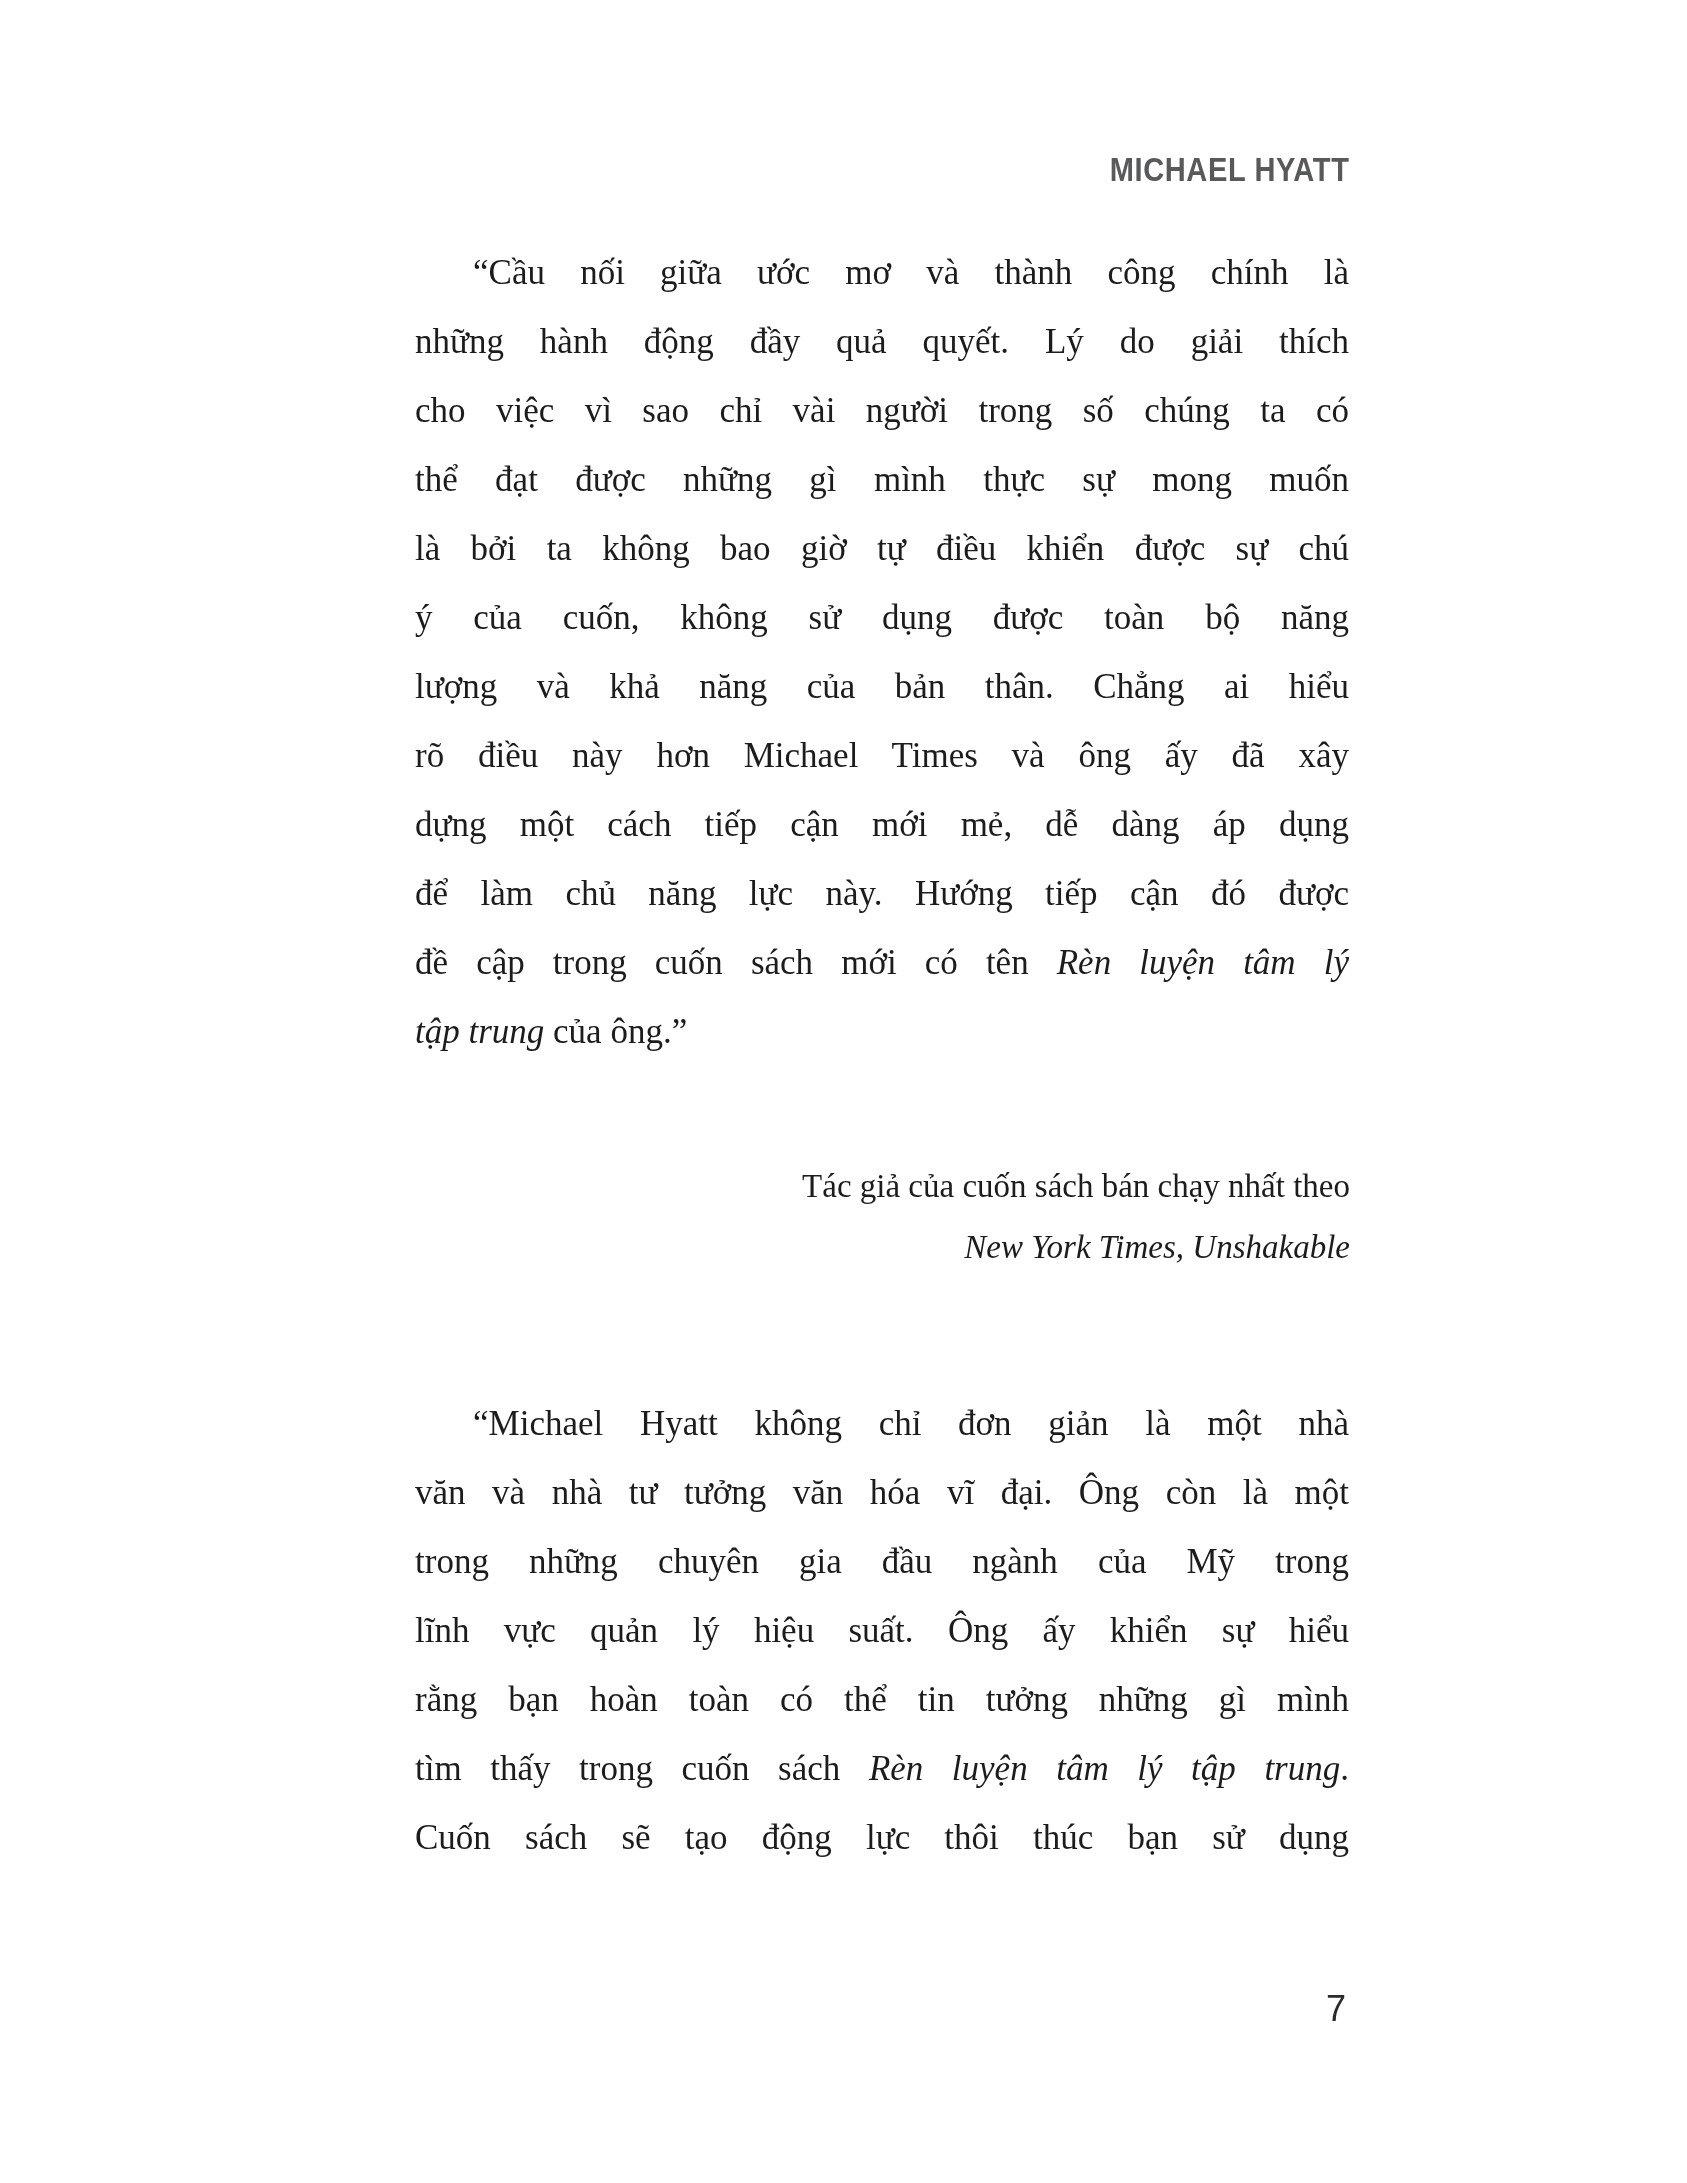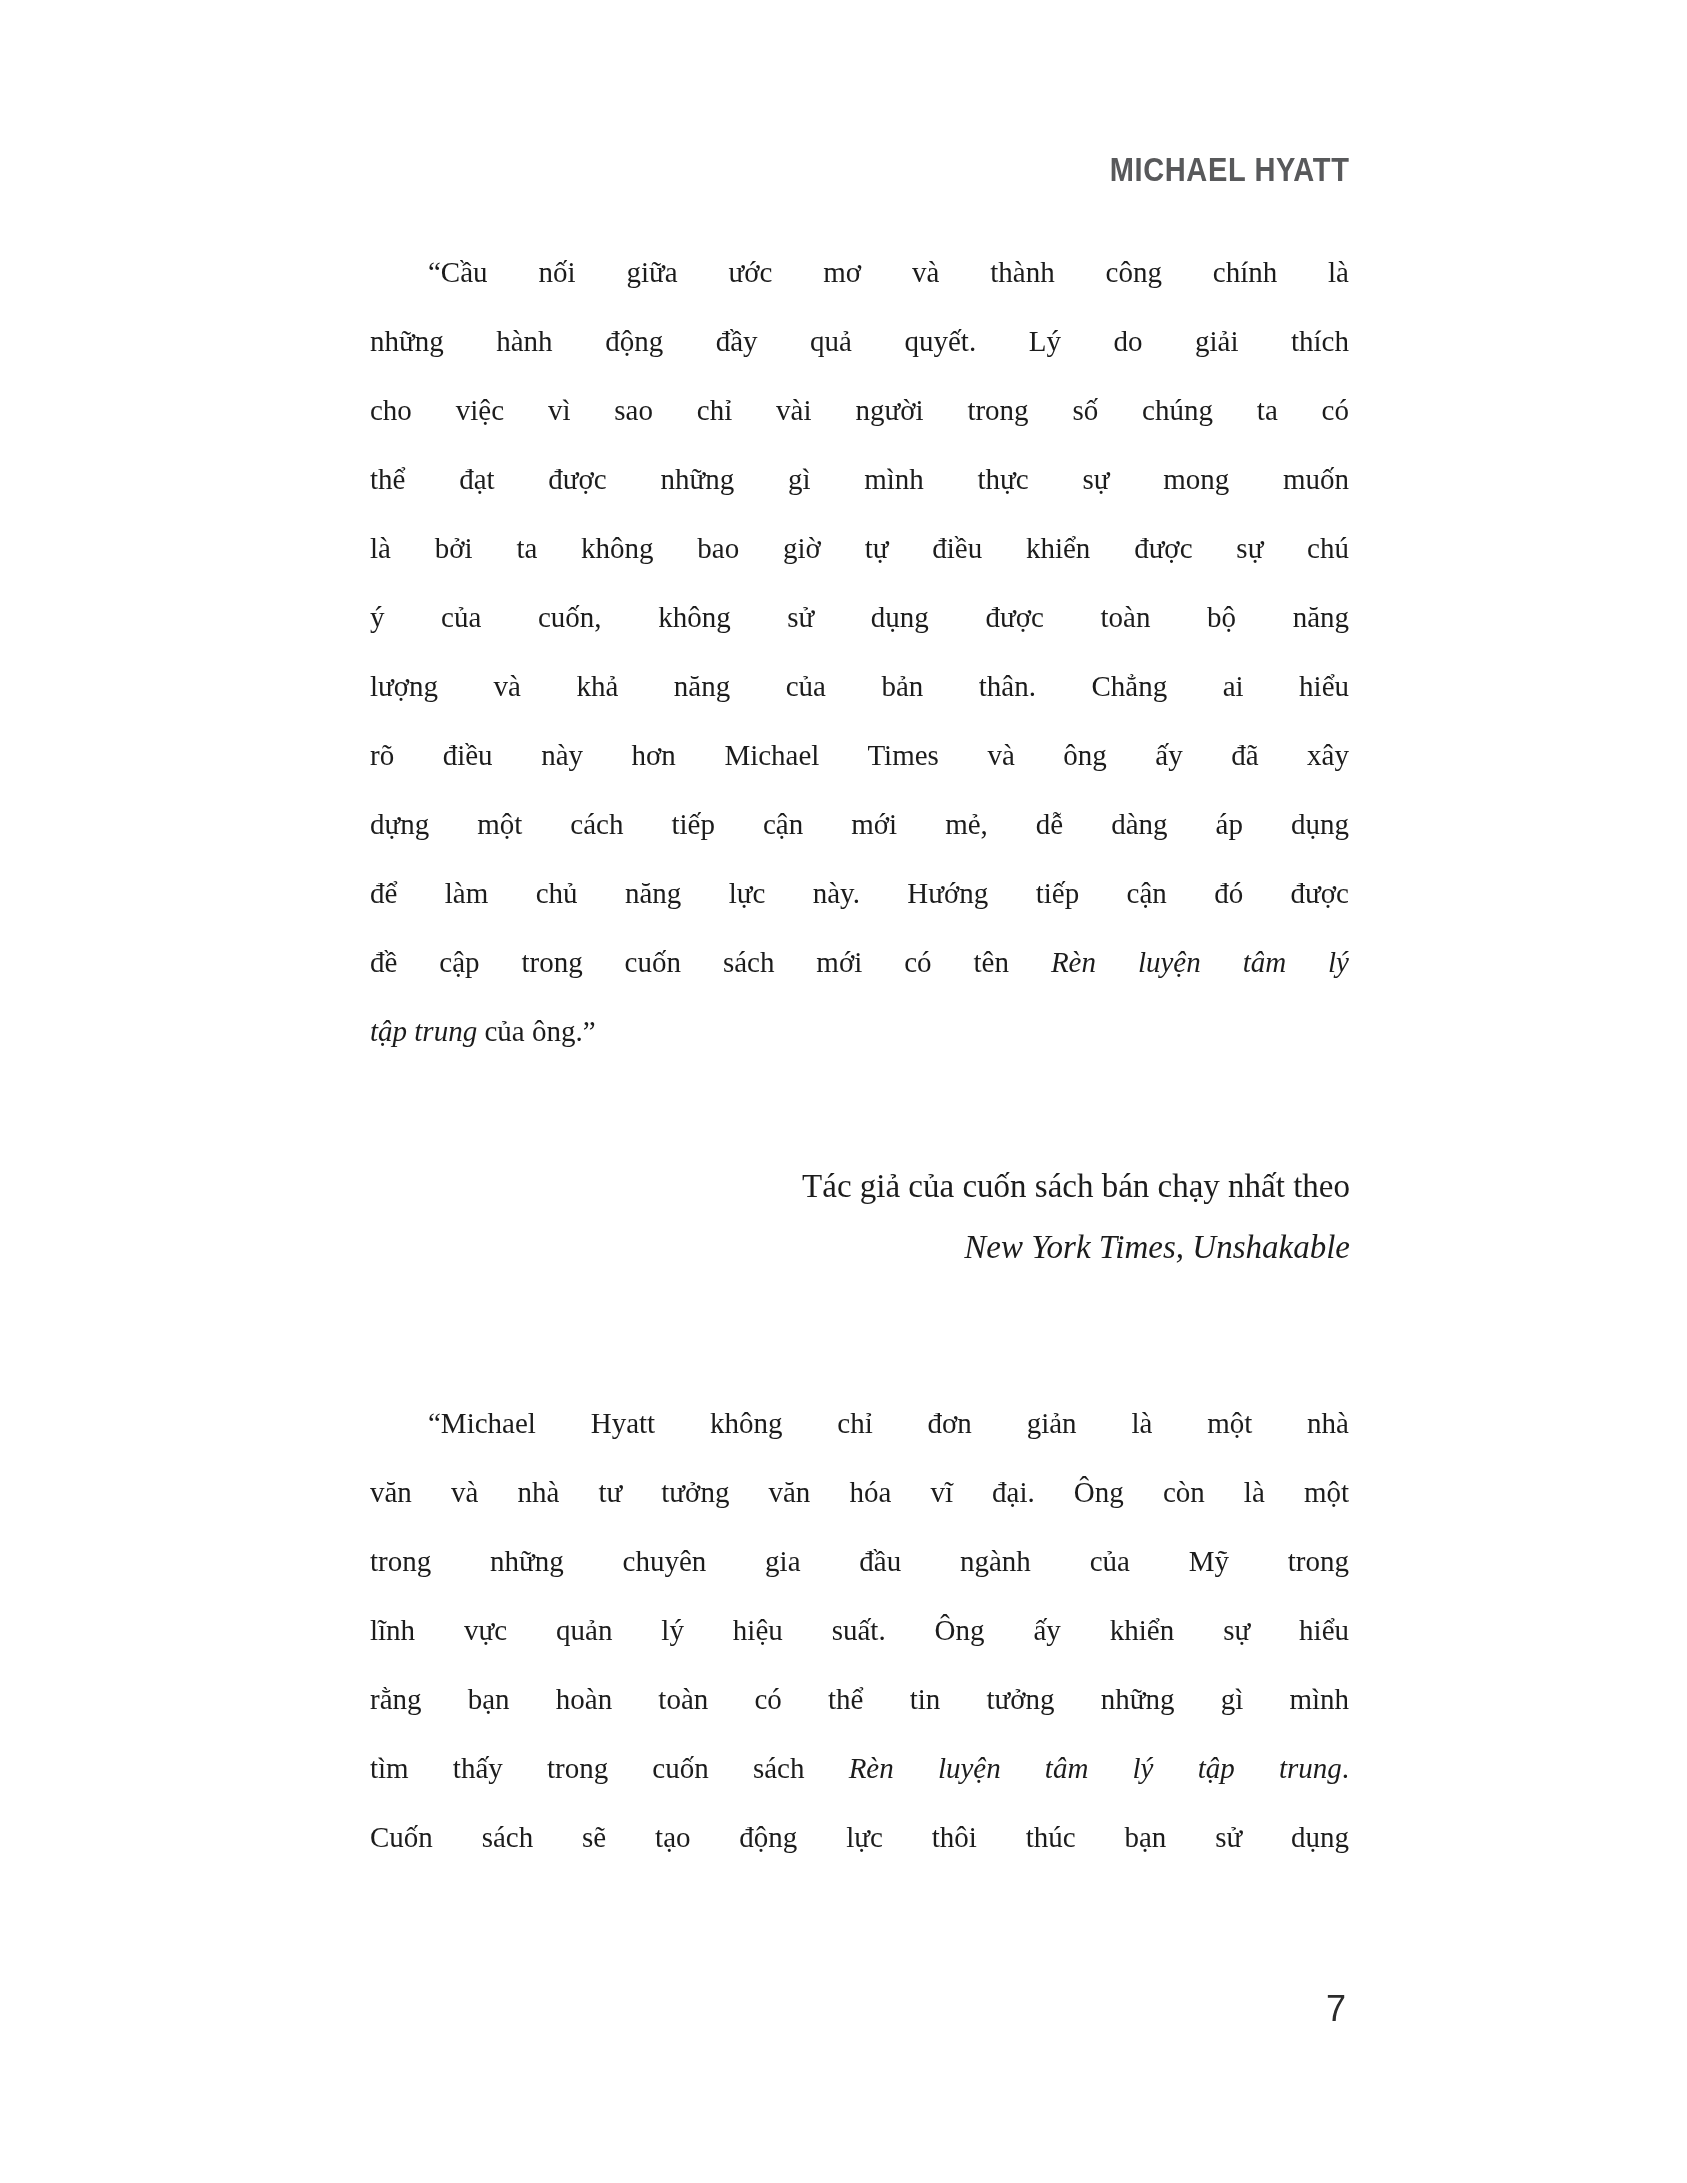--- a/index.html
+++ b/index.html
@@ -35,25 +35,26 @@
   .quote {
     position: absolute;
     left: 370px;
     width: 979px;
     color: #1c1c1c;
   }
   #quote1 { top: 238px; }
   #quote2 { top: 1389px; }
 
   .line {
-    font-size: 29px;
+    font-size: 35px;
     line-height: 69px;
     text-align: justify;
     text-align-last: justify;
     white-space: normal;
+    margin-left: 45px;
   }
   .line.indent { text-indent: 58px; }
   .line.no-justify { text-align-last: left; }
   .line em {
     font-family: "Liberation Serif", "DejaVu Serif", serif;
   }
 
   
   .attrib-name {
     position: absolute;

